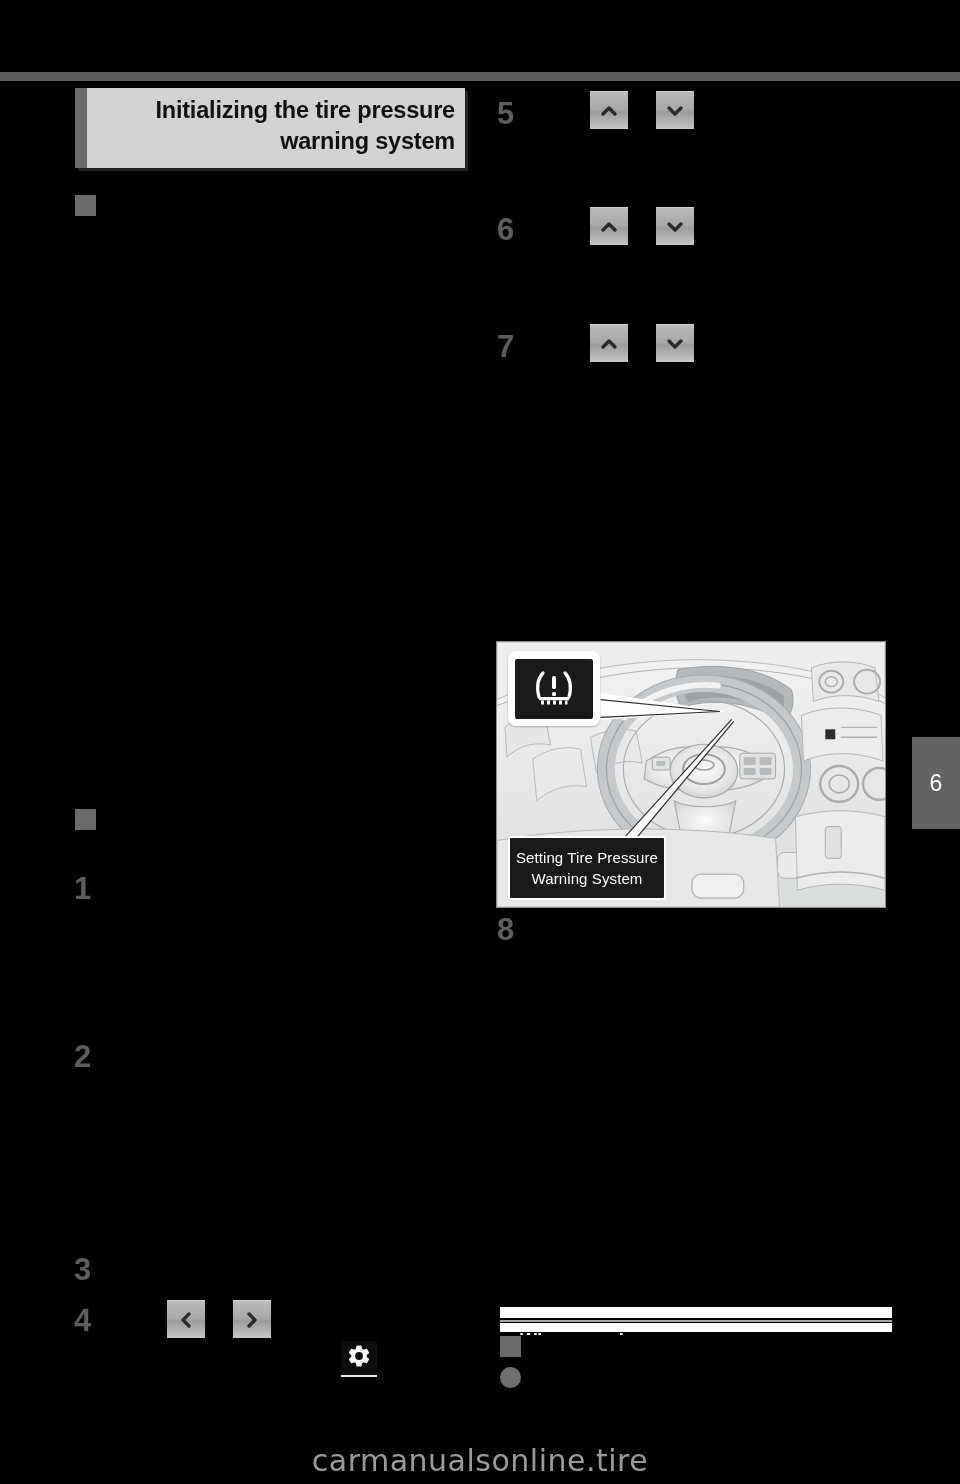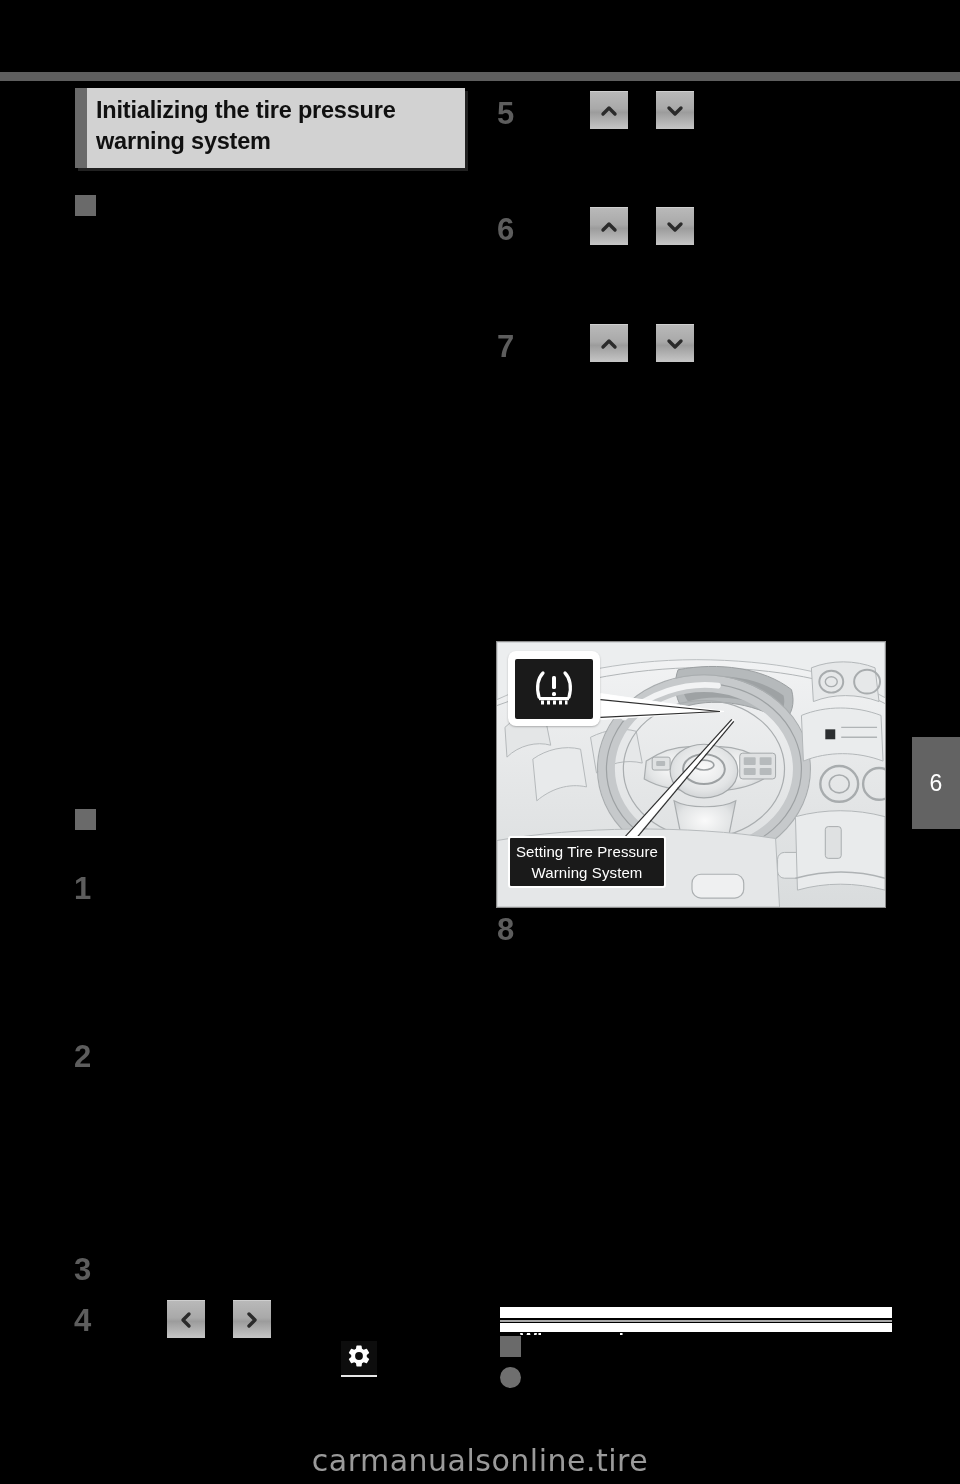--- a/index.html
+++ b/index.html
@@ -23,21 +23,21 @@
     background:#d2d2d2;
     display:flex; align-items:stretch;
     box-shadow:3px 3px 0 rgba(60,60,60,.55);
   }
   .title-bar{
     width:12px; background:#6a6a6a; flex:0 0 12px;
   }
   .title-text{
     flex:1; padding:7px 10px 0 9px;
     font-size:23.5px; line-height:31px; font-weight:700;
-    color:#101010; letter-spacing:-.2px;
+    color:#101010; letter-spacing:-.2px;text-align:right;
   }
 
   
   .sq-bullet{
     position:absolute; width:21px; height:21px; background:#6a6a6a;
   }
   .rd-bullet{
     position:absolute; width:21px; height:21px; border-radius:50%;
     background:#6f6f6f;
   }
@@ -83,21 +83,21 @@
     display:flex; align-items:center; justify-content:center;
     box-shadow:0 1px 2px rgba(0,0,0,.25);
     z-index:4;
   }
   .tpms-inner{
     width:78px; height:60px; background:#1a1a1a; border-radius:2px;
     display:flex; align-items:center; justify-content:center;
   }
 
   .caption-card{
-    position:absolute; left:11px; top:194px; width:158px; height:52px;
+    position:absolute; left:11px; top:194px; width:158px; height:64px;
     background:#1a1a1a; border:2px solid #fff; border-radius:3px;
     display:flex; flex-direction:column;
     align-items:center; justify-content:center;
     z-index:4;
   }
   .caption-card span{
     color:#fff; font-size:15px; line-height:21px;
     font-weight:400; letter-spacing:.1px; white-space:nowrap;
   }
 

